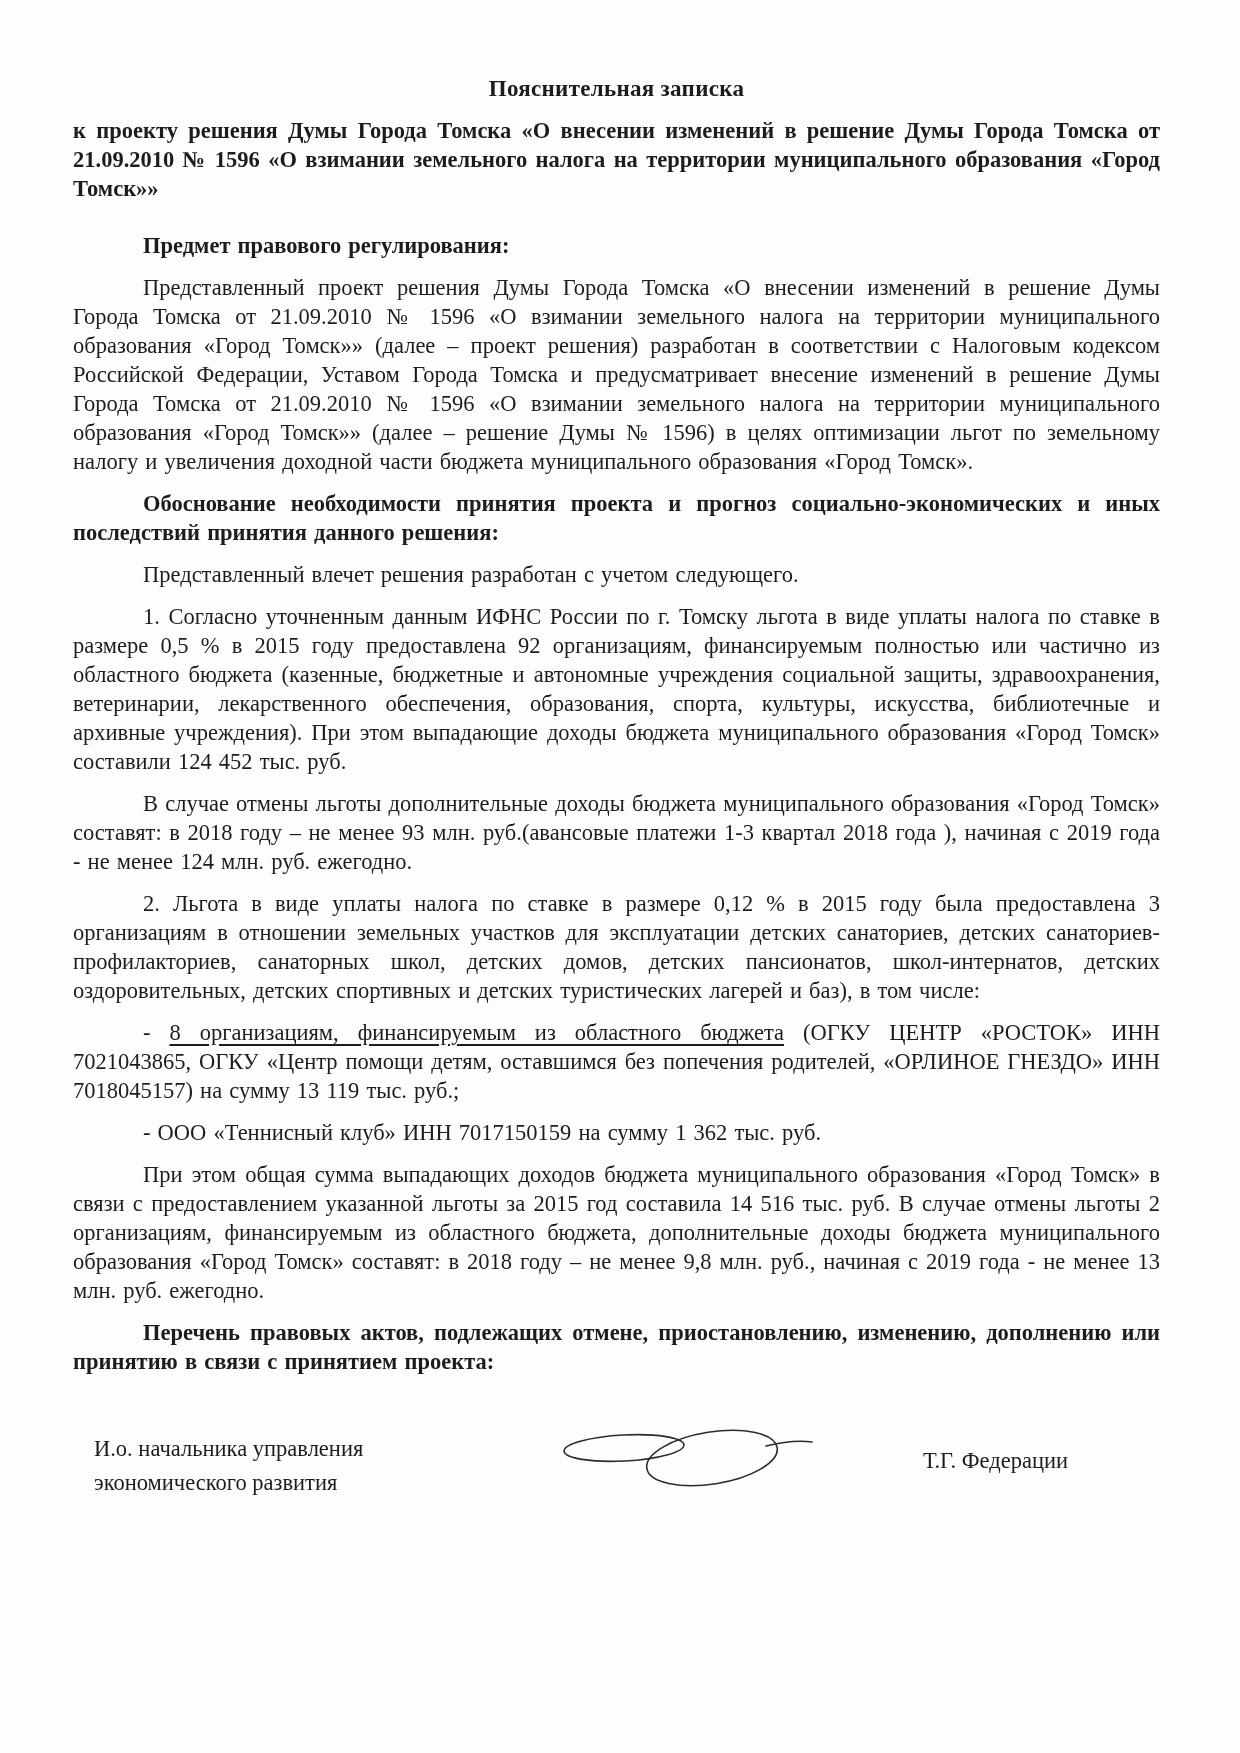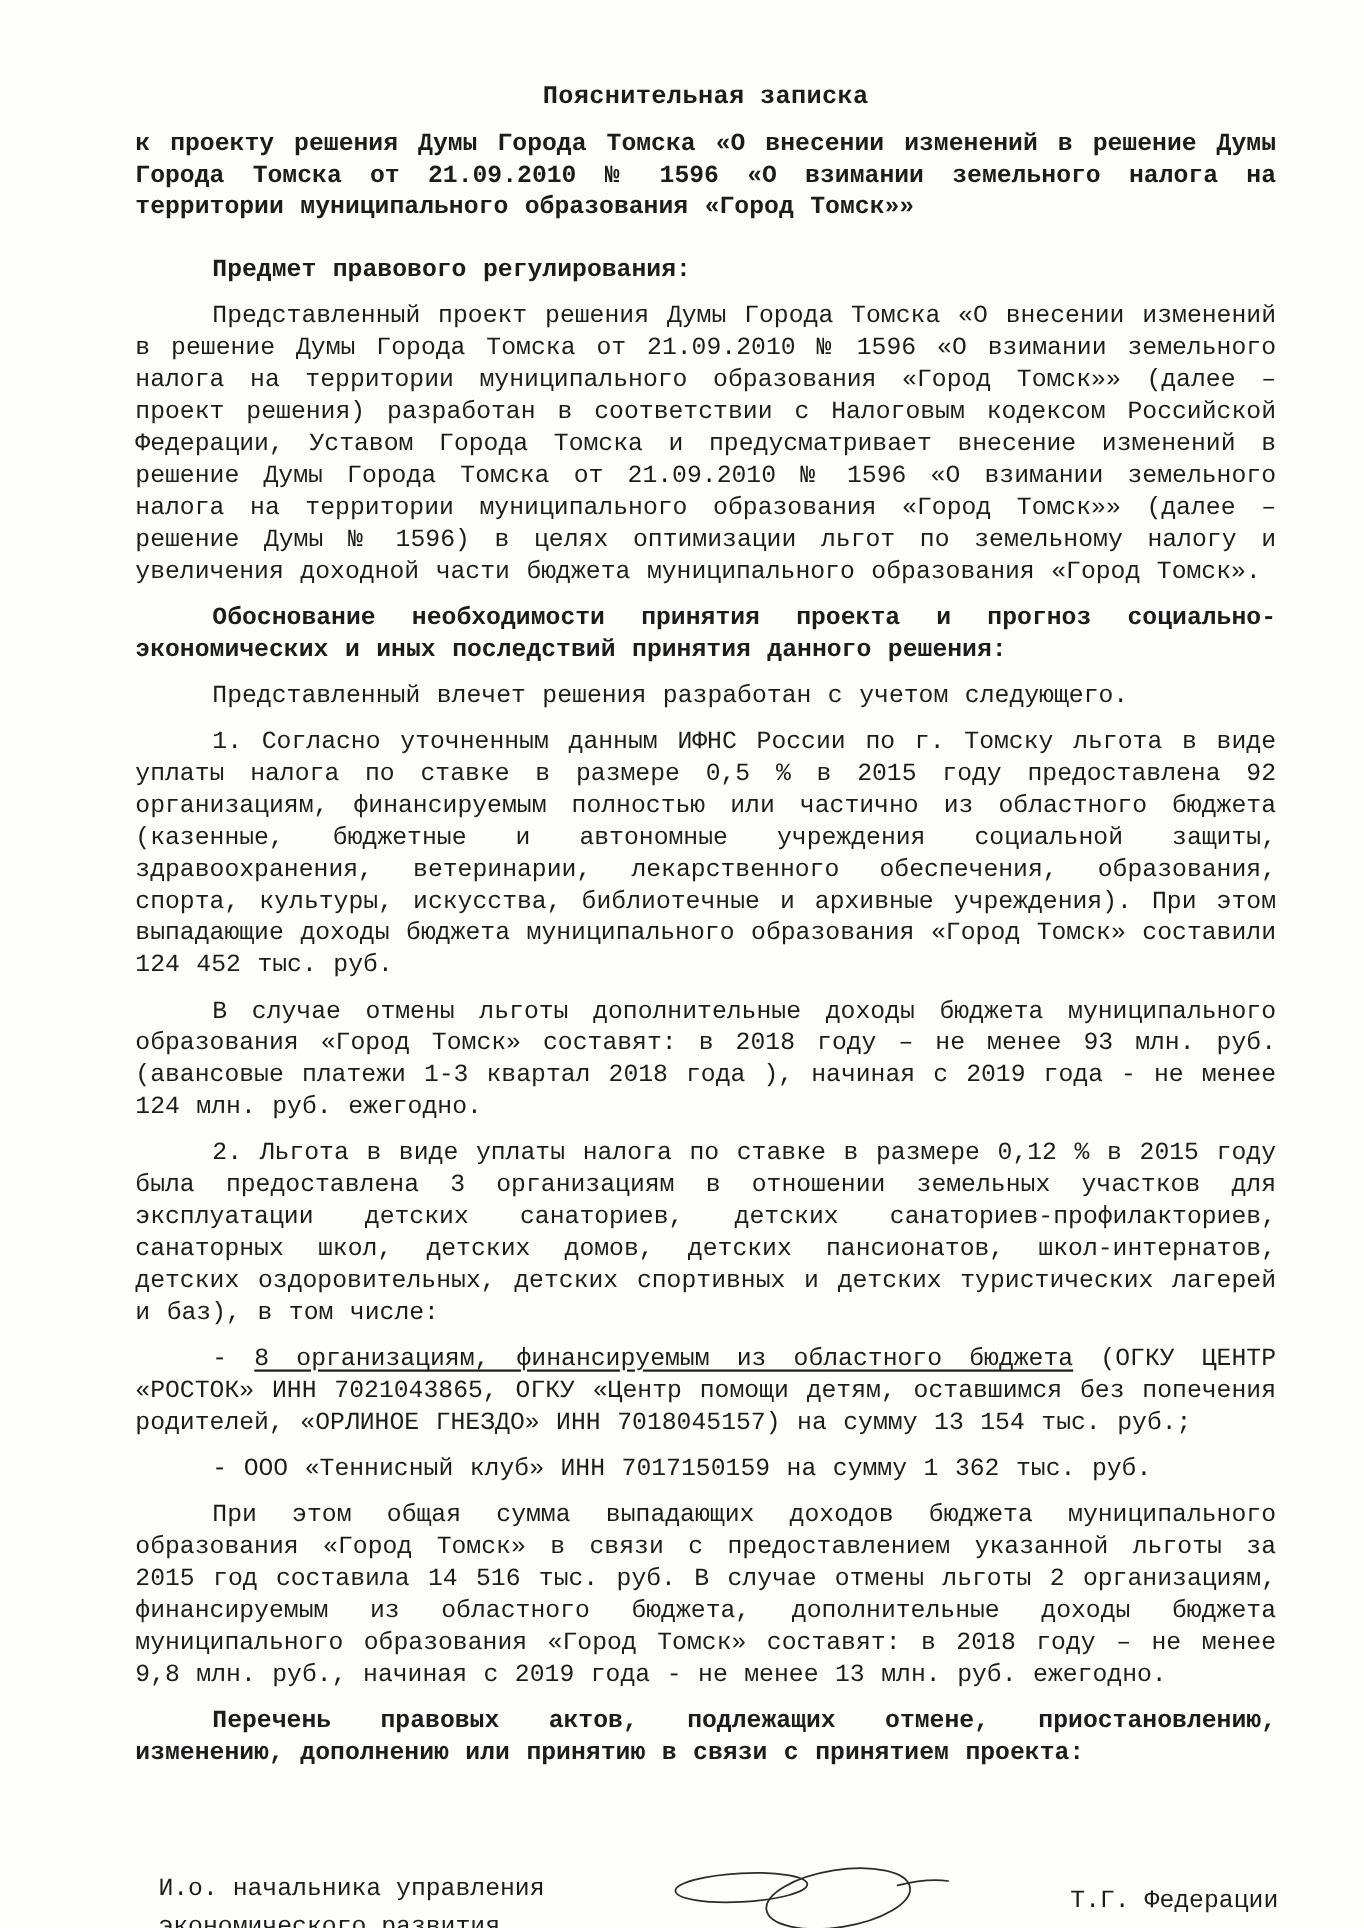--- a/index.html
+++ b/index.html
@@ -14,22 +14,21 @@
     color: #1c1c1c;
     position: relative;
     overflow: hidden;
   }
   .page {
     position: relative;
     width: 1240px;
     height: 1753px;
     background: #fdfdfc;
     box-sizing: border-box;
-    padding: 74px 67px 0 110px;
-    font-family: Liberation Mono, monospace;
+    padding: 74px 67px 0 60px;
   }
   .doc-title {
     font-size: 23px;
     font-weight: bold;
     text-align: center;
     line-height: 29px;
     margin: 0 0 6px 0;
     letter-spacing: 0.3px;
   }
   .para {
@@ -47,21 +46,21 @@
   }
   .gap-top {
     margin-top: 28px;
   }
   .u {
     text-decoration: underline;
     text-underline-offset: 4px;
   }
   .sig-row {
     position: relative;
-    margin-top: 92px;
+    margin-top: 56px;
     height: 130px;
   }
   .sig-title {
     position: absolute;
     left: 34px;
     top: 0;
     font-size: 22.5px;
     line-height: 34px;
   }
   .sig-svg {
@@ -95,21 +94,21 @@
   <p class="para bold indent">Обоснование необходимости принятия проекта и прогноз социально-экономических и иных последствий принятия данного решения:</p>
 
   <p class="para indent">Представленный влечет решения разработан с учетом следующего.</p>
 
   <p class="para indent">1. Согласно уточненным данным ИФНС России по г. Томску льгота в виде уплаты налога по ставке в размере 0,5 % в 2015 году предоставлена 92 организациям, финансируемым полностью или частично из областного бюджета (казенные, бюджетные и автономные учреждения социальной защиты, здравоохранения, ветеринарии, лекарственного обеспечения, образования, спорта, культуры, искусства, библиотечные и архивные учреждения). При этом выпадающие доходы бюджета муниципального образования «Город Томск» составили 124 452 тыс. руб.</p>
 
   <p class="para indent">В случае отмены льготы дополнительные доходы бюджета муниципального образования «Город Томск» составят:  в 2018 году – не менее 93 млн. руб.(авансовые платежи 1-3 квартал 2018 года ), начиная с 2019 года - не менее  124 млн. руб. ежегодно.</p>
 
   <p class="para indent">2. Льгота в виде уплаты налога по ставке в размере 0,12 % в 2015 году была предоставлена 3 организациям в отношении земельных участков для эксплуатации детских санаториев, детских санаториев-профилакториев, санаторных школ, детских домов, детских пансионатов, школ-интернатов, детских оздоровительных, детских спортивных и детских туристических лагерей и баз),  в том числе:</p>
 
-  <p class="para indent"><span>- </span><span class="u">8 организациям, финансируемым из областного бюджета</span><span> (ОГКУ ЦЕНТР «РОСТОК» ИНН 7021043865, ОГКУ «Центр помощи детям, оставшимся без попечения родителей, «ОРЛИНОЕ ГНЕЗДО» ИНН 7018045157) на сумму 13 154 тыс. руб.;</span></p>
+  <p class="para indent"><span>- </span><span class="u">8 организациям, финансируемым из областного бюджета</span><span> (ОГКУ ЦЕНТР «РОСТОК» ИНН 7021043865, ОГКУ «Центр помощи детям, оставшимся без попечения родителей, «ОРЛИНОЕ ГНЕЗДО» ИНН 7018045157) на сумму 13 119 тыс. руб.;</span></p>
 
   <p class="para indent">- ООО «Теннисный клуб»  ИНН 7017150159 на сумму 1 362 тыс. руб.</p>
 
   <p class="para indent">При этом общая сумма выпадающих доходов бюджета муниципального образования «Город Томск» в связи с предоставлением указанной льготы за 2015 год составила 14 516 тыс. руб. В случае отмены льготы 2 организациям, финансируемым из областного бюджета, дополнительные доходы бюджета муниципального образования «Город Томск» составят: в 2018 году – не менее 9,8 млн. руб., начиная с 2019 года - не менее 13 млн. руб. ежегодно.</p>
 
   <p class="para bold indent">Перечень правовых актов, подлежащих отмене, приостановлению, изменению, дополнению или принятию в связи с принятием проекта:</p>
 
 
   <div class="sig-row">
     <div class="sig-title">

